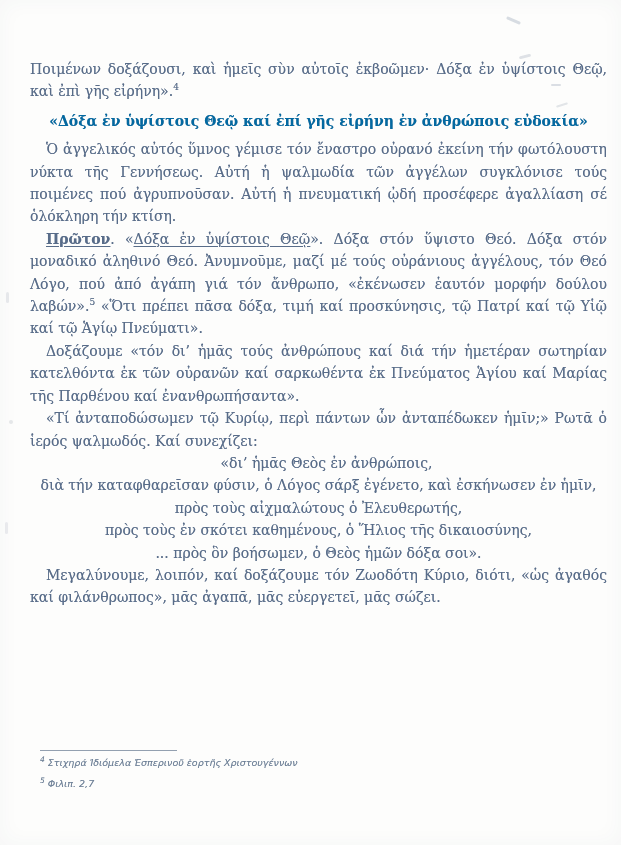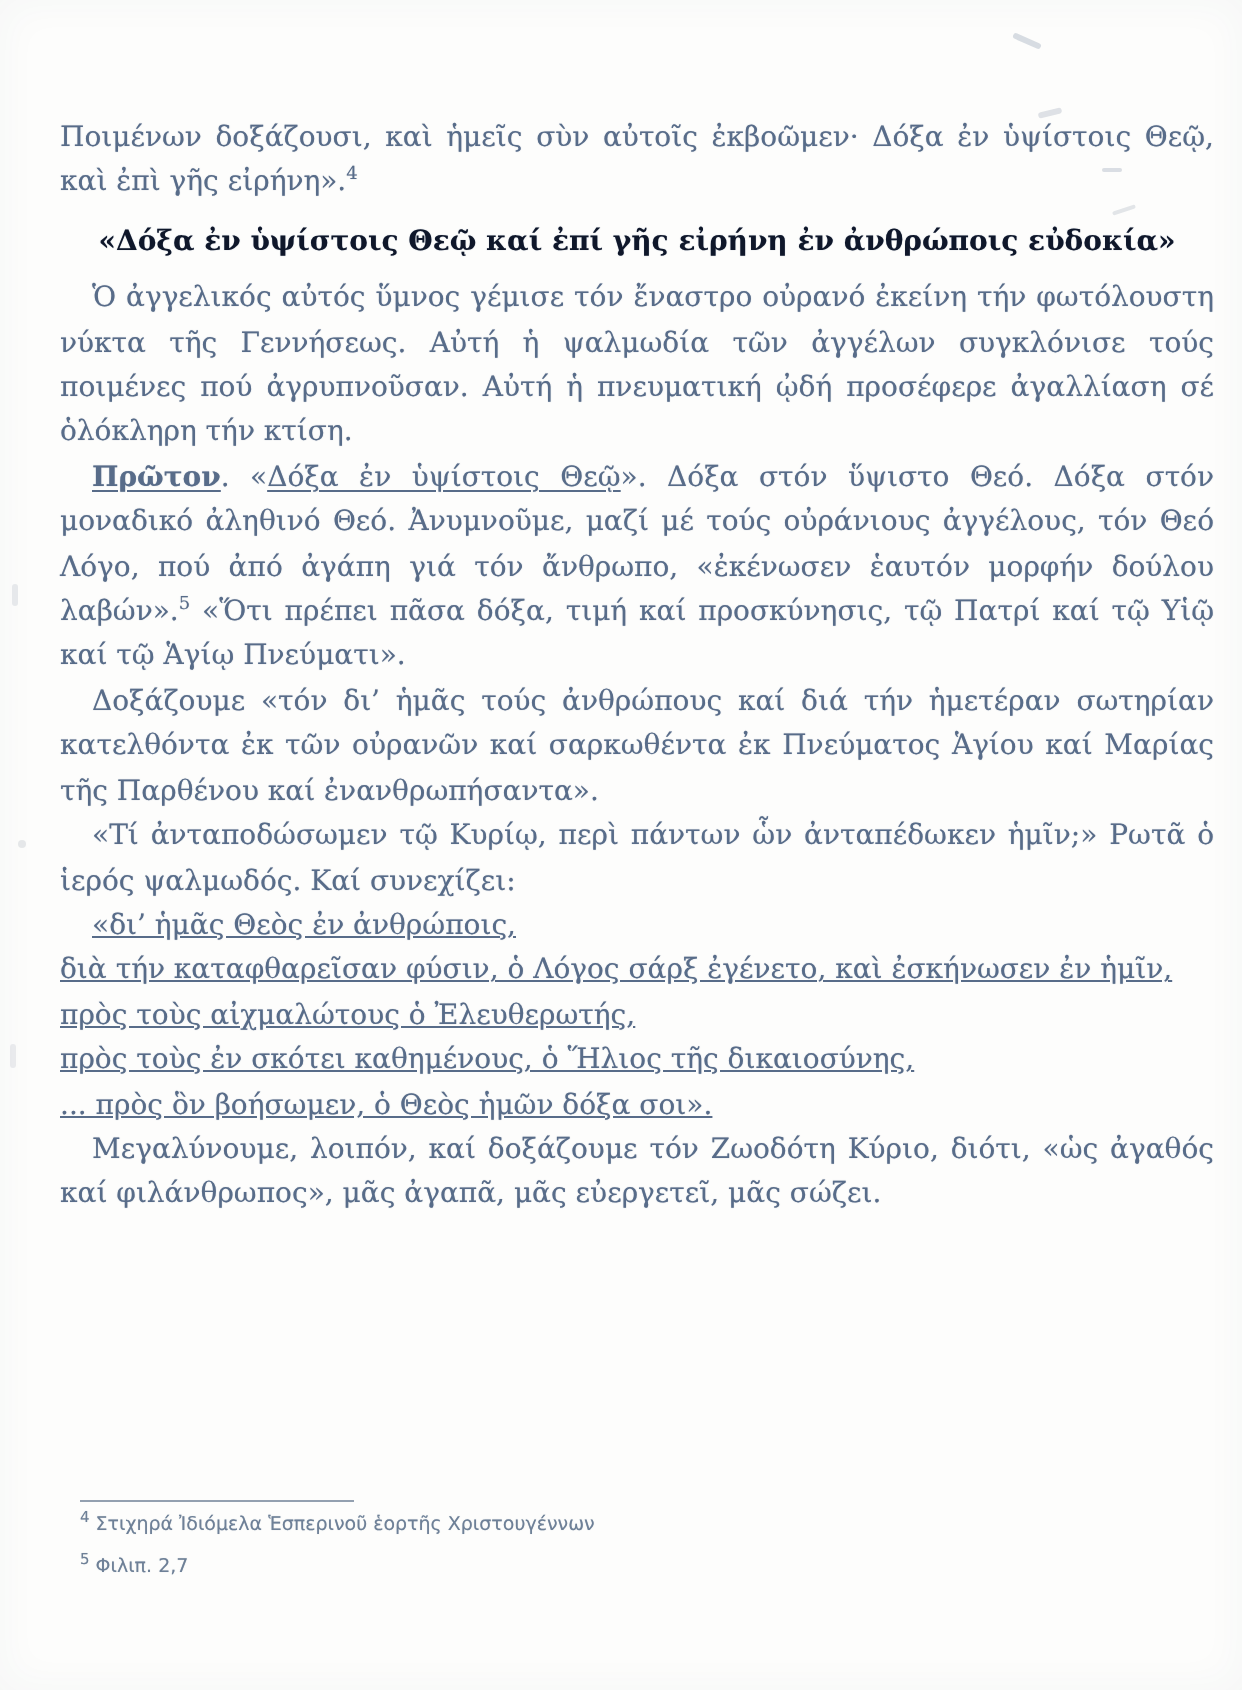--- a/index.html
+++ b/index.html
@@ -24,25 +24,25 @@
     font-size: 14px;
     line-height: 22.4px;
     text-align: justify;
     text-shadow: 0 0 0.5px rgba(88,108,137,0.55);
   }
   .ind { text-indent: 16px; }
   .mt  { margin-top: 5px; }
   .heading {
     text-align: center;
     font-weight: bold;
-    color: #0f172a;
+    color: #0369a1;
     margin: 7px 0 6px 0;
     text-indent: 0;
   }
-  .verse-line { text-align: left; text-decoration: underline; }
+  .verse-line { text-align: center; }
   .verse-first { text-indent: 16px; }
   .lead {
     font-weight: bold;
     text-decoration: underline;
     text-underline-offset: 2px;
     text-decoration-thickness: 1px;
   }
   .u {
     text-decoration: underline;
     text-underline-offset: 2px;
@@ -53,20 +53,21 @@
     line-height: 0;
     vertical-align: super;
   }
   .footnotes {
     position: absolute;
     left: 40px;
     top: 750px;
     width: 420px;
     font-family: "DejaVu Sans", "Liberation Sans", sans-serif;
     color: #6e8097;
+    font-style: italic;
   }
   .fnrule {
     width: 137px;
     height: 0;
     border-top: 1px solid #93a0b0;
     margin: 0 0 6px 0;
   }
   .fn {
     margin: 0 0 9px 0;
     font-size: 9.5px;

